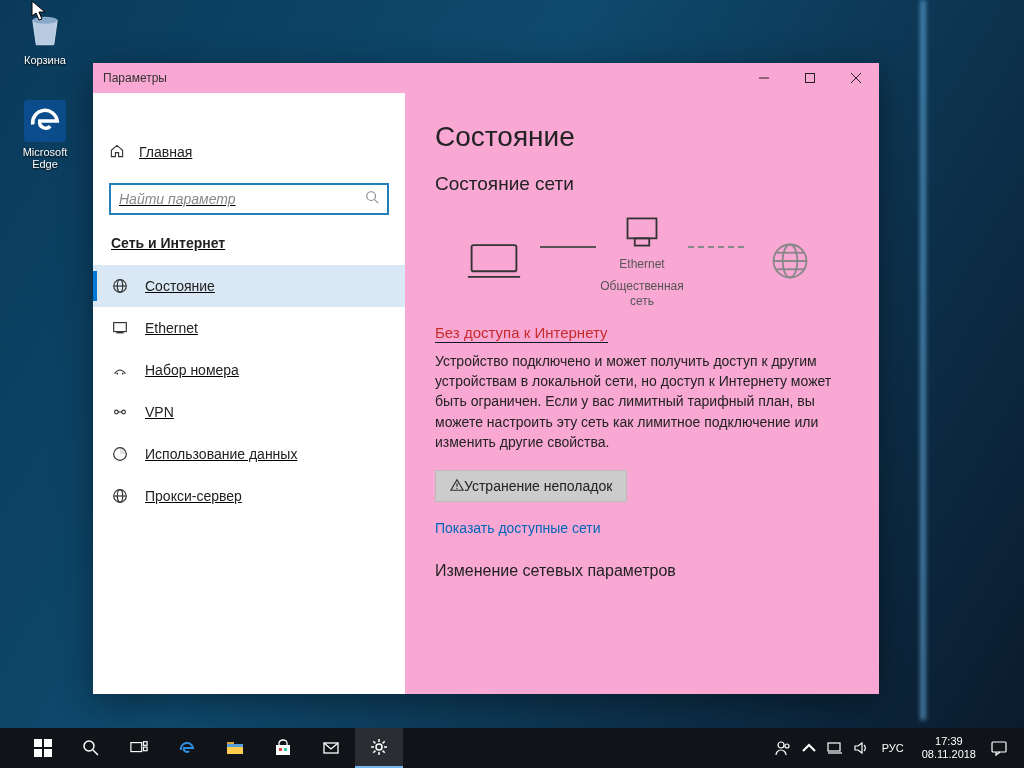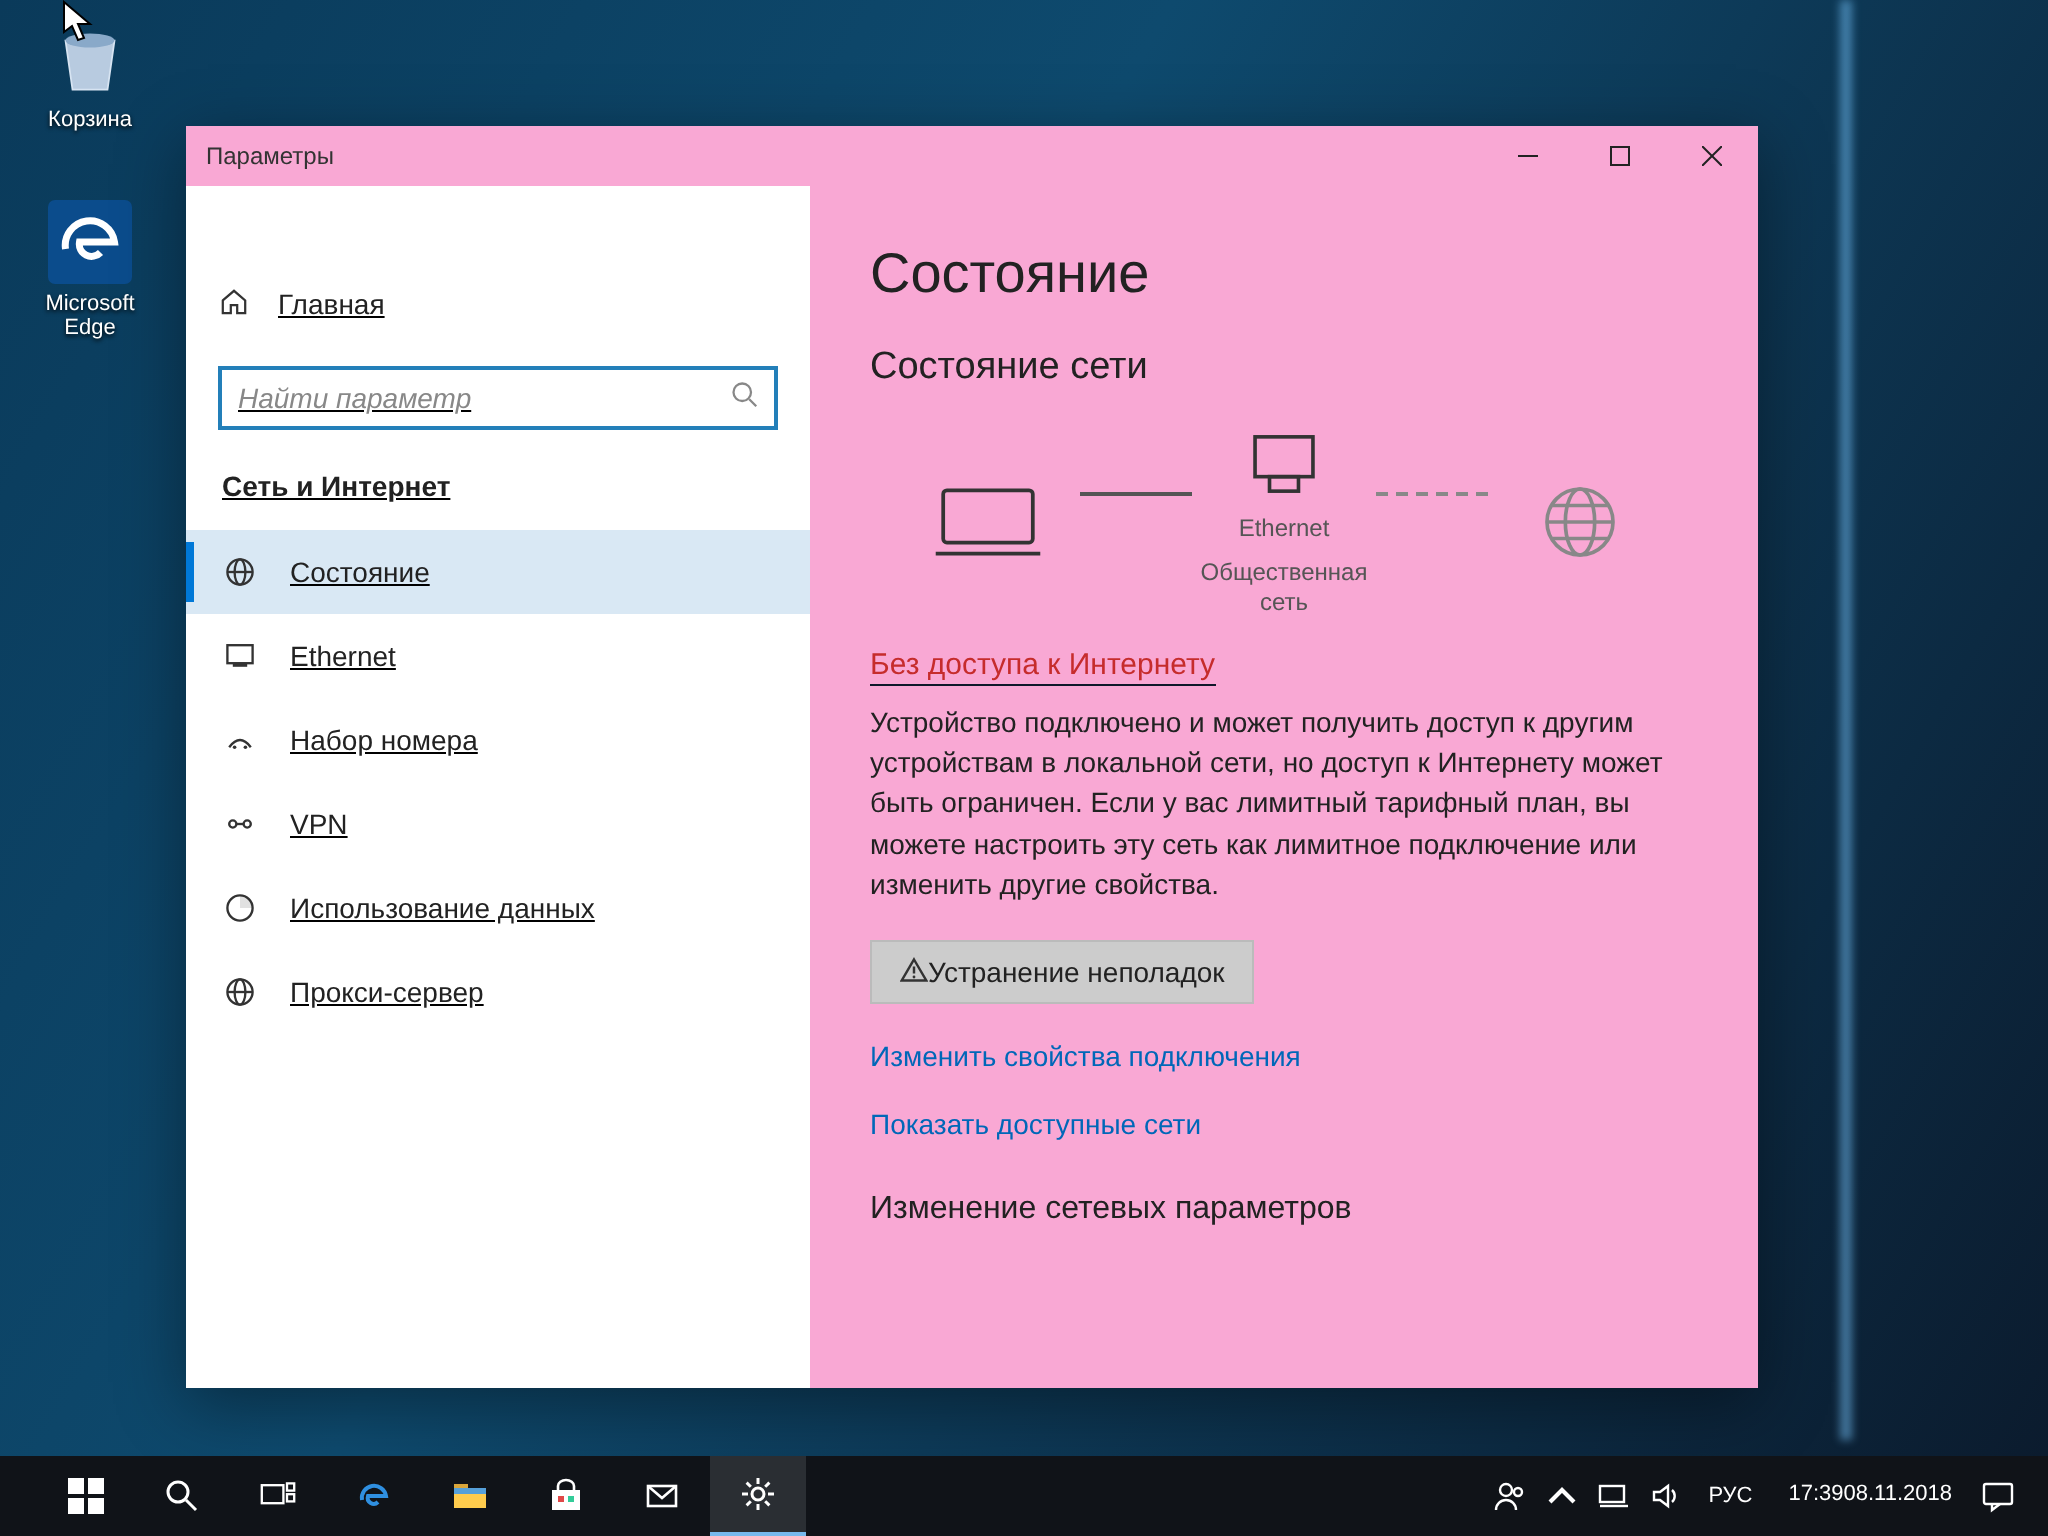--- a/index.html
+++ b/index.html
@@ -47,21 +47,21 @@
 .body-text { font-size:14px; line-height:1.45; color:#222; margin-bottom:18px; max-width: 420px;}
 .troubleshoot-btn { display:inline-flex; align-items:center; height:32px; padding:0 14px; background:#ccc; border:1px solid #bbb; font-size:14px; color:#222; cursor:default; margin-bottom:18px;}
 .link { color:#0067b8; font-size:14px; display:block; margin-bottom:18px; cursor:default; }
 
 .taskbar { position:absolute; left:0; bottom:0; width:1024px; height:40px; background:#101318; display:flex; align-items:stretch; color:#fff;padding-left:19px; }
 .task-btn { width:48px; display:flex; align-items:center; justify-content:center; cursor:default; }
 .task-btn.active { background:#2a2e33; border-bottom:2px solid #76b9ed; }
 .task-right { margin-left:auto; display:flex; align-items:center; gap:4px; padding-right:4px; }
 .tray-icon { width:22px; height:40px; display:flex; align-items:center; justify-content:center; }
 .tray-icon svg, .task-btn svg { width:18px; height:18px; }
-.clock { font-size:11px; line-height:1.2; text-align:center; padding:0 8px; display:flex; flex-direction:row; justify-content:center; }
+.clock { font-size:11px; line-height:1.2; text-align:center; padding:0 8px; display:flex; flex-direction:column; justify-content:center; }
 .lang { font-size:11px; padding:0 6px; display:flex; align-items:center; }
 .show-desktop { width:6px; border-left:1px solid #444; }
 .cursor { position:absolute; left:31px; top:0px; width:18px; height:22px; z-index:99; }
 </style>
 </head>
 <body>
 
 <div class="desktop-beam"></div>
 
 <div class="desktop-icon" style="left:10px; top:8px;">
@@ -227,21 +227,20 @@
 
       <div class="troubleshoot-btn">
         <span><svg viewBox="0 0 16 16" width="14" height="14">
               <path d="M8 2 L15 14 H1 Z" fill="none" stroke="#333" stroke-width="1.4"></path>
               <line x1="8" y1="6" x2="8" y2="10" stroke="#333" stroke-width="1.4"></line>
               <circle cx="8" cy="12" r="0.8" fill="#333"></circle>
             </svg></span>
         <span>Устранение неполадок</span>
       </div>
 
-      <span class="link">Изменить свойства подключения</span>
       <span class="link">Показать доступные сети</span>
 
       <h3>Изменение сетевых параметров</h3>
     </div>
   </div>
 </div>
 
 <div class="taskbar">
   <div class="task-btn">
     <svg viewBox="0 0 18 18">

